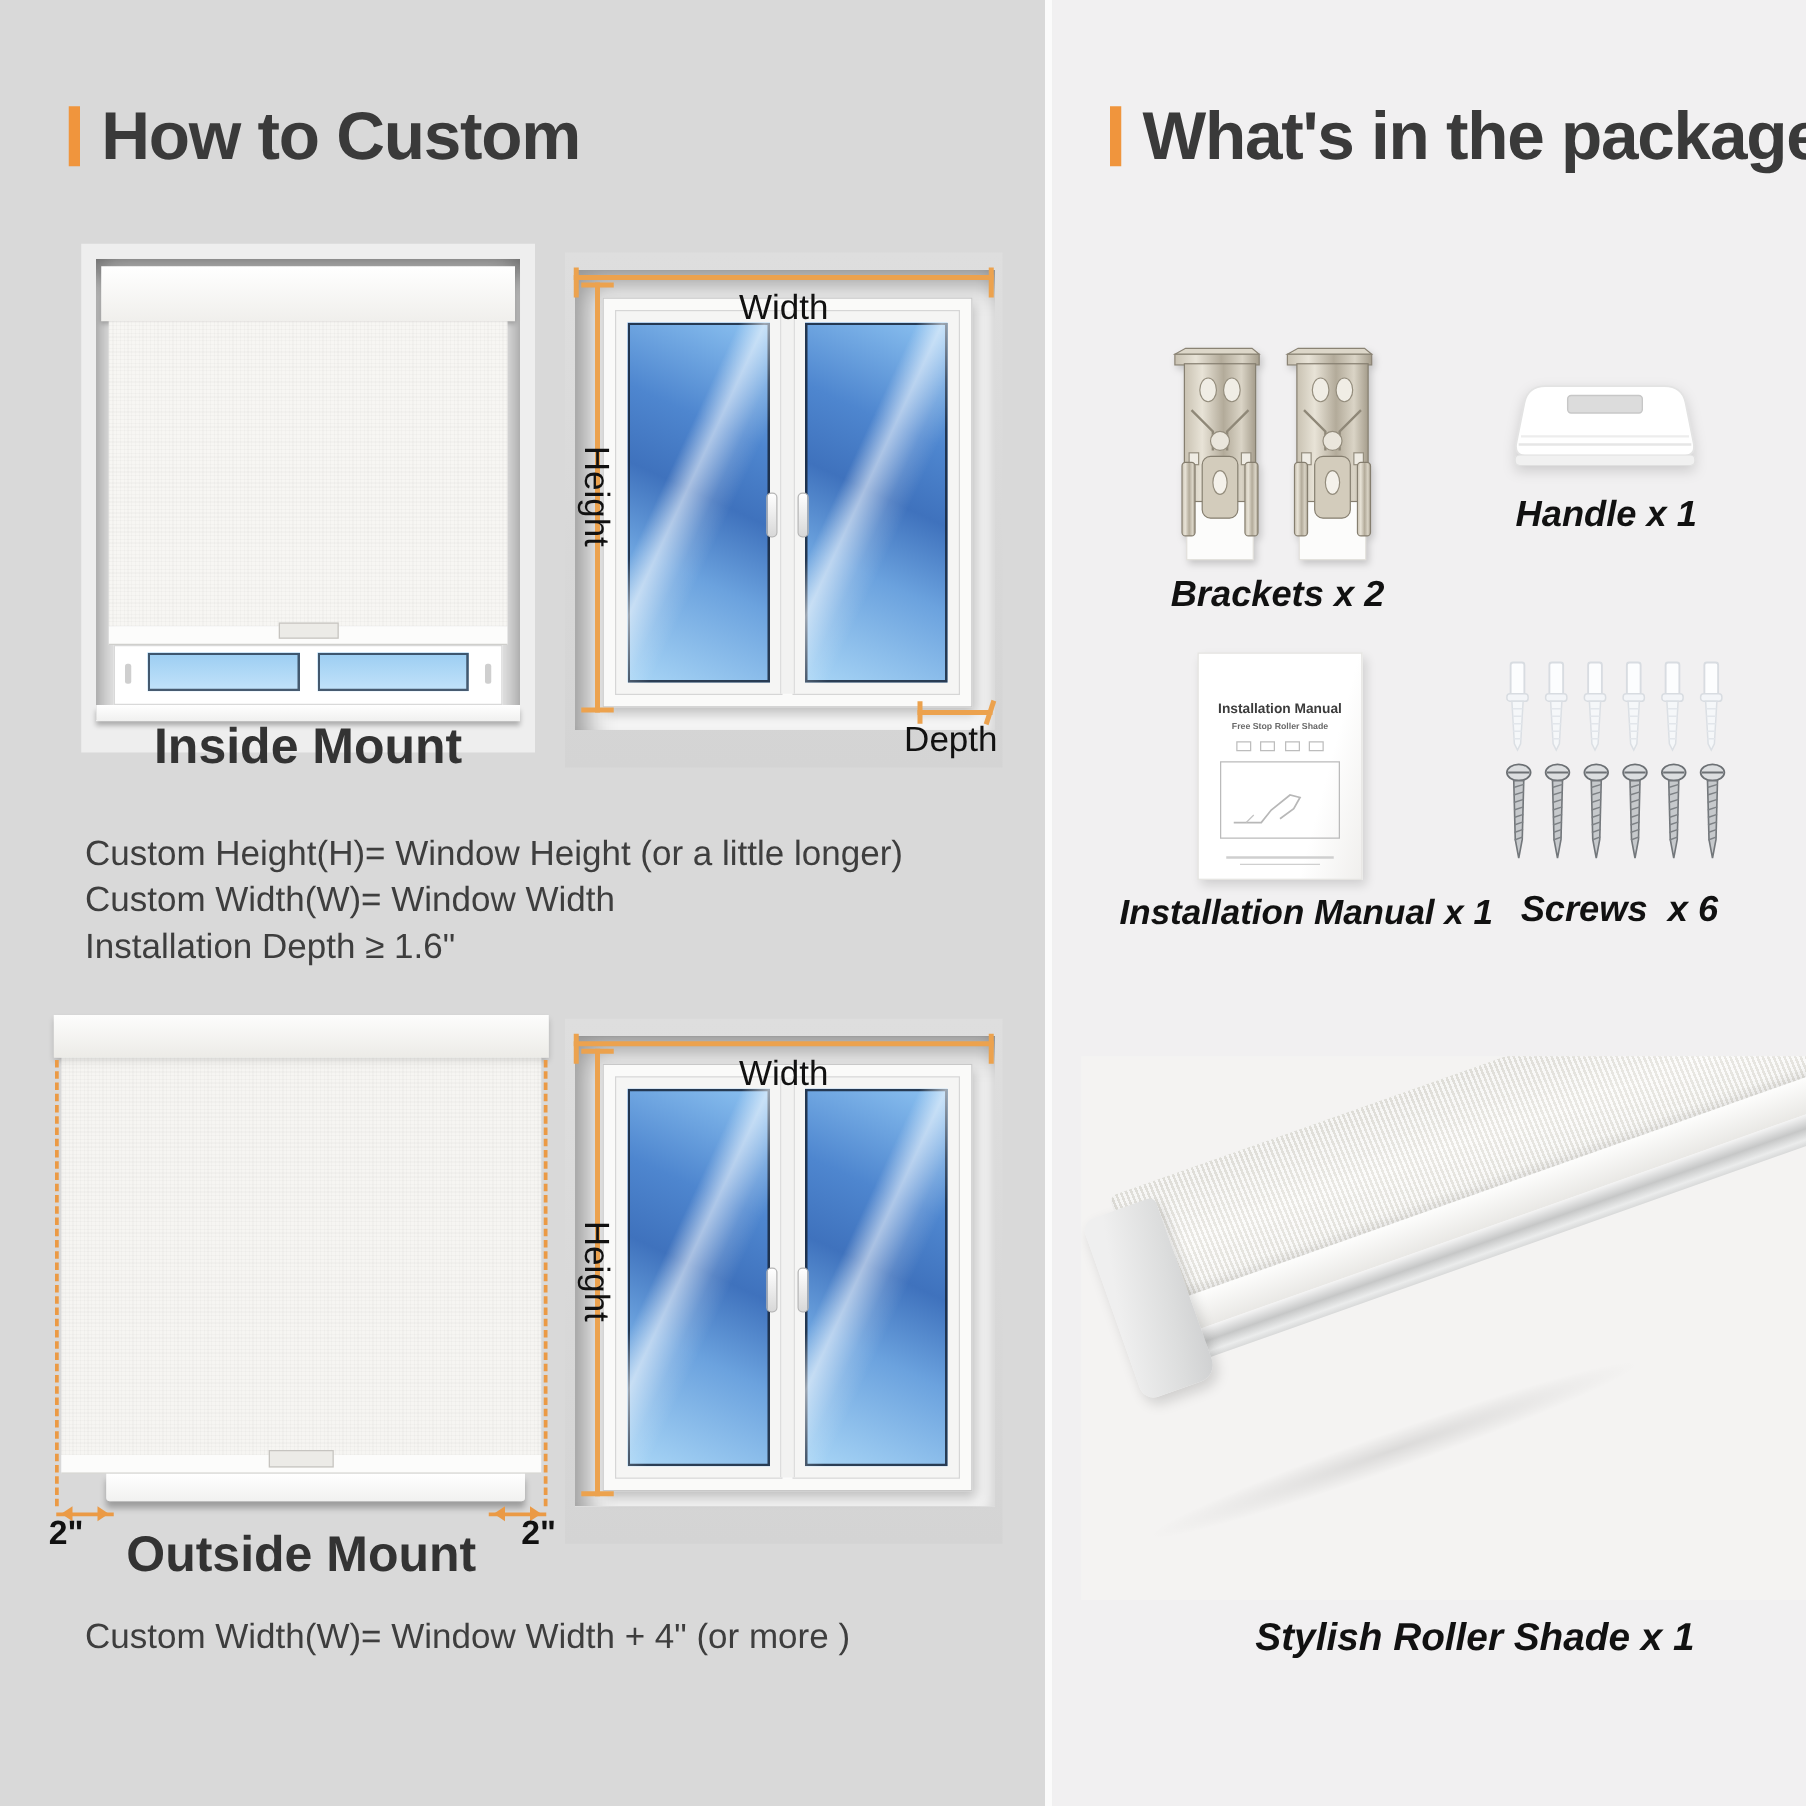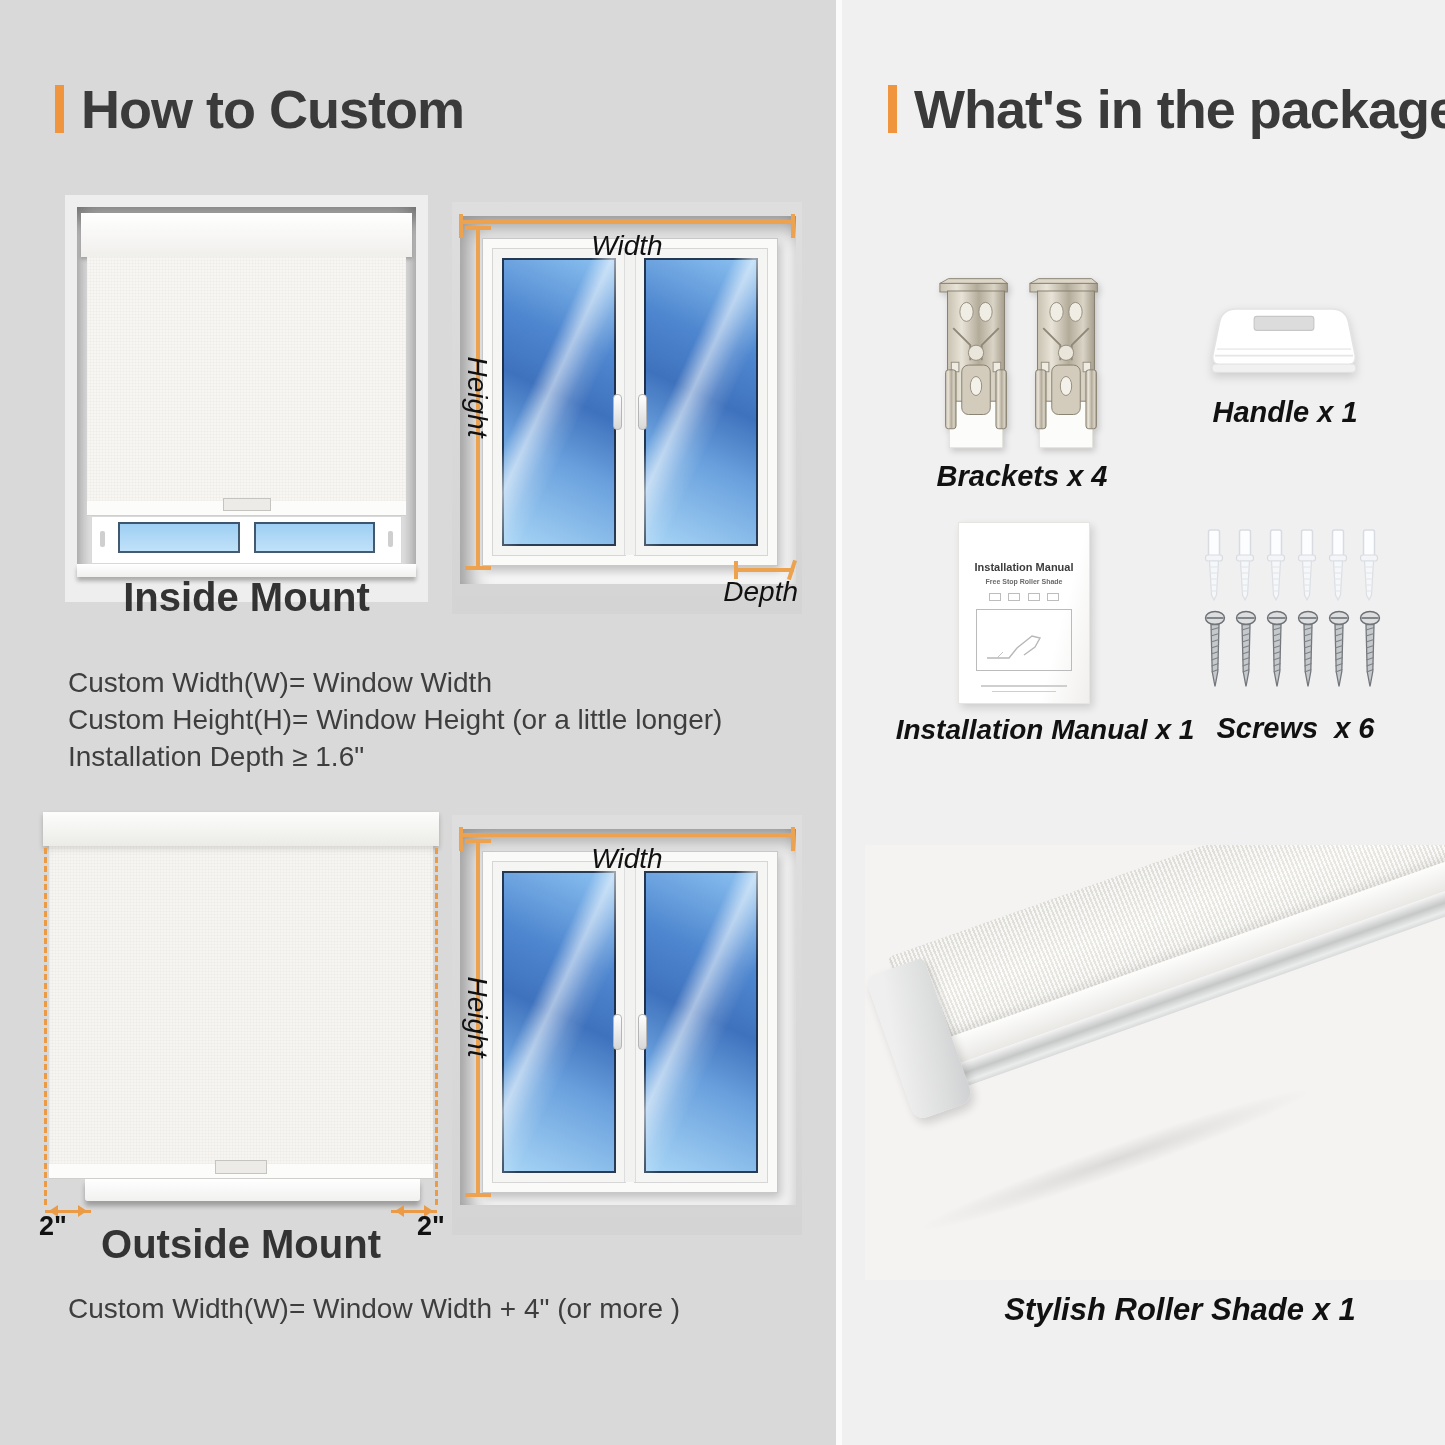--- a/index.html
+++ b/index.html
@@ -56,21 +56,21 @@
   .sash { position:absolute; top:10px; bottom:10px; width:calc(50% - 15px); background:#ffffff; border:9px solid #f5f5f4; outline:1px solid #d6d6d6; }
   .sash.l { left:10px; } .sash.r { right:10px; }
   .glass { position:absolute; inset:0; background:linear-gradient(205deg,#8ec4f2 0%,#4e86cf 30%,#3f72bd 48%,#6ba2de 68%,#a9d6f6 100%);
     box-shadow: inset 0 0 0 2px rgba(22,36,56,.85); overflow:hidden; }
   .glass::after { content:""; position:absolute; inset:-20%;
     background:linear-gradient(115deg, transparent 40%, rgba(255,255,255,.55) 46%, rgba(255,255,255,.15) 53%, transparent 58%); }
   .mullion { position:absolute; left:calc(50% - 6px); width:12px; top:10px; bottom:10px; background:#f2f2f1; border-left:1px solid #dddddd; border-right:1px solid #dddddd; }
   .handle-pill { position:absolute; width:9px; height:36px; border-radius:4px; background:linear-gradient(180deg,#ffffff,#d8d8d8); border:1px solid #b5b5b5; top:calc(50% - 8px); }
   .handle-pill.hl { left:calc(50% - 17px); } .handle-pill.hr { left:calc(50% + 8px); }
 
-  .ann { position:absolute; background:#eca24e;font-style:italic; }
+  .ann { position:absolute; background:#eca24e; }
   .ann-width { left:7px; right:7px; top:18px; height:4px; }
   .ann-width::before, .ann-width::after { content:""; position:absolute; width:4px; height:24px; top:-6px; background:#eca24e; }
   .ann-width::before { left:0; } .ann-width::after { right:0; }
   .ann-lbl { position:absolute; font-size:28px; color:#111111; }
   .ann-width .ann-lbl { top:10px; left:0; right:0; text-align:center; }
   .ann-height { left:24px; top:24px; bottom:44px; width:4px; }
   #wd2 .ann-height { bottom:38px; }
   .ann-height::before, .ann-height::after { content:""; position:absolute; width:26px; height:4px; left:-11px; background:#eca24e; }
   .ann-height::before { top:0; } .ann-height::after { bottom:0; }
   .ann-height .ann-lbl { top:calc(50% - 16px); left:-58px; width:120px; height:30px; text-align:center; transform:rotate(90deg); }
@@ -245,22 +245,22 @@
     </div>
     <div class="ann ann-height">
       <span class="ann-lbl">Height</span>
     </div>
     <div class="ann ann-depth">
       <span class="ann-lbl">Depth</span>
     </div>
   </div>
 
   <div class="notes" id="notes-inside">
+    <div>Custom Height(H)= Window Height (or a little longer)</div>
     <div>Custom Width(W)= Window Width</div>
-    <div>Custom Height(H)= Window Height (or a little longer)</div>
     <div>Installation Depth ≥ 1.6"</div>
   </div>
 
   <div class="photo-outside">
     <div class="po-cassette"></div>
     <div class="po-fabric"></div>
     <div class="po-bottombar">
       <div class="po-tab"></div>
     </div>
     <div class="po-sill"></div>
@@ -304,21 +304,21 @@
   </div>
 
   <div class="brackets">
     <svg class="bracket-svg">
         <use href="#sym-bracket"></use>
       </svg>
     <svg class="bracket-svg">
         <use href="#sym-bracket"></use>
       </svg>
   </div>
-  <div class="item-label" id="label-brackets">Brackets x 4</div>
+  <div class="item-label" id="label-brackets">Brackets x 2</div>
 
   <svg class="handle-fig" viewBox="0 0 180 95">
     <path d="M14,60 L21,25 Q24,11 39,11 L141,11 Q156,11 159,25 L166,60 Q168,71 156,71 L24,71 Q12,71 14,60 Z" fill="#ffffff" stroke="#e3e3e3" stroke-width="1.5"></path>
     <rect x="58" y="19" width="64" height="15" rx="3" fill="#dcdcdc" stroke="#c7c7c7" stroke-width="1.2"></rect>
     <line x1="18" y1="54" x2="162" y2="54" stroke="#ededed" stroke-width="2"></line>
     <line x1="16" y1="61" x2="164" y2="61" stroke="#e6e6e6" stroke-width="2"></line>
     <rect x="13" y="70" width="154" height="9" rx="4" fill="#f1f1f1" stroke="#e0e0e0" stroke-width="1"></rect>
   </svg>
   <div class="item-label" id="label-handle">Handle x 1</div>
 

